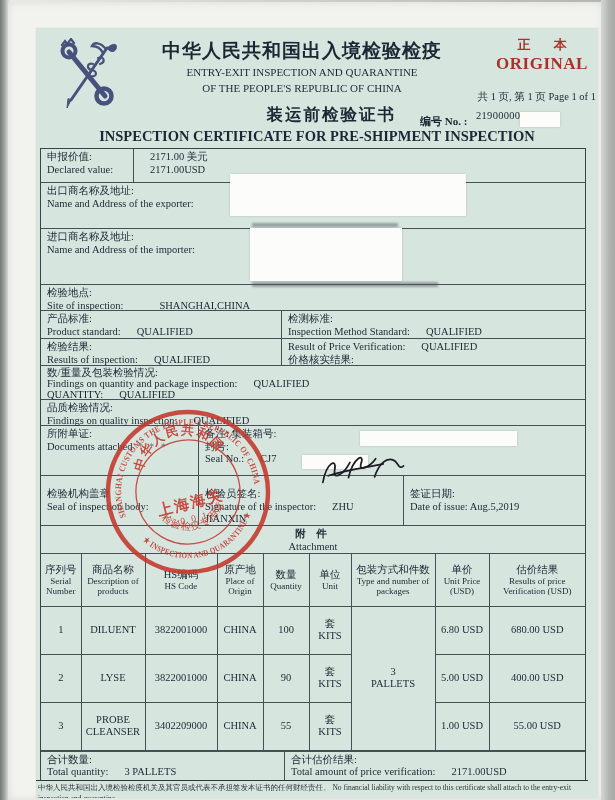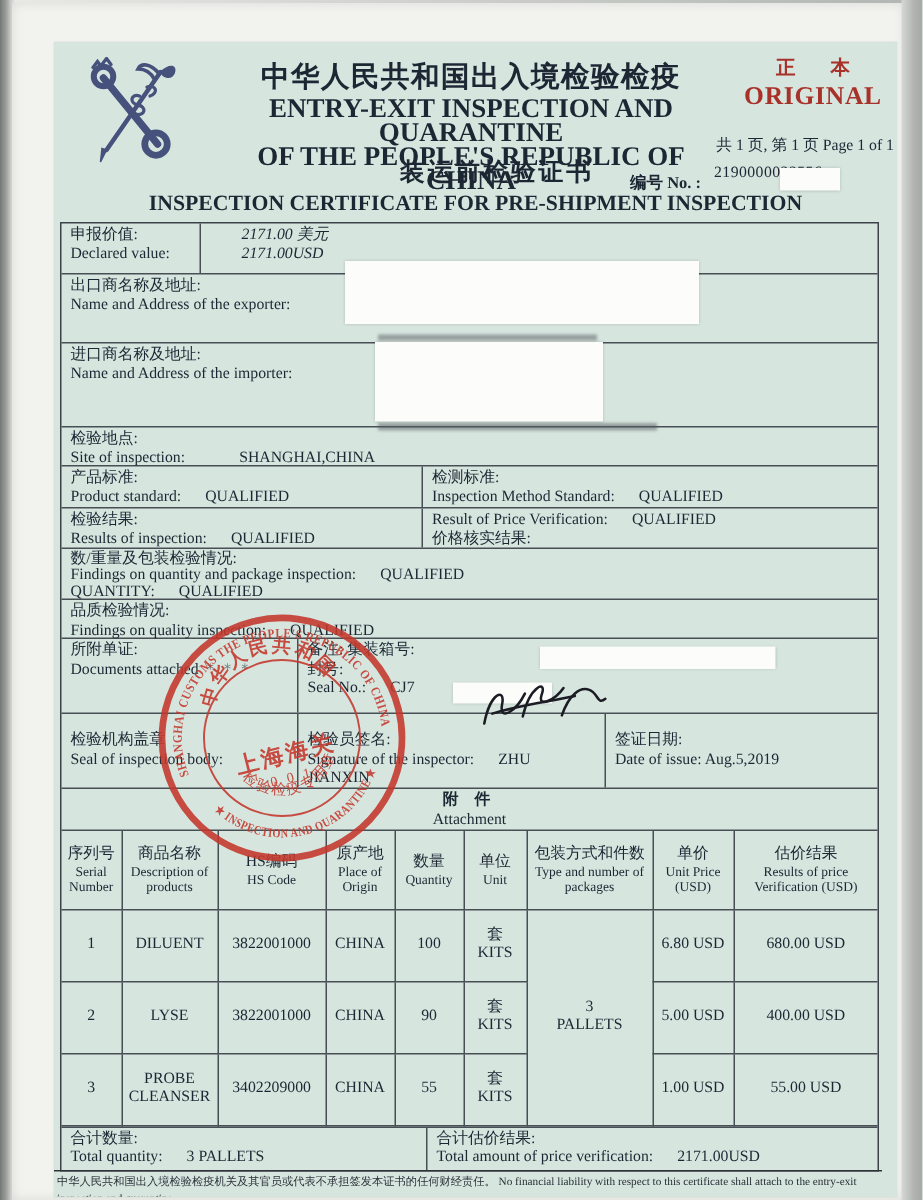--- a/index.html
+++ b/index.html
@@ -10,23 +10,23 @@
   .scan{position:relative;width:615px;height:800px;overflow:hidden;
     background:linear-gradient(90deg,#757874 0px,#9b9e9a 4px,#c9c9c5 7px,#e8e8e5 10px,#b2b5b1 100%);}
   .scan:after{content:"";position:absolute;right:0;top:0;width:14px;height:800px;
     background:linear-gradient(90deg,#d6d8d4,#b0b3af 60%,#a6a9a5);}
   .paper{position:absolute;left:8px;top:2px;width:595px;height:798px;background:#f2f3ef;
     box-shadow:inset 0 0 8px rgba(0,0,0,.10);}
   .cert{position:absolute;left:28px;top:26px;width:562px;height:770px;background:var(--green);overflow:hidden;
     box-shadow:0 0 1px rgba(0,0,0,.15);}
   
   .emblem{position:absolute;left:20px;top:10px;width:64px;height:72px;}
-  .org{position:absolute;left:108px;top:10px;width:340px;text-align:center;}
+  .org{position:absolute;left:96px;top:10px;width:340px;text-align:center;}
   .org-cn{font-size:19px;font-weight:bold;letter-spacing:1px;}
-  .org-en{font-size:18px;font-weight:bold;line-height:16px;text-align:center;}
+  .org-en{font-size:11px;font-weight:normal;line-height:16px;text-align:center;}
   .copy{position:absolute;right:4px;top:8px;width:104px;text-align:center;color:var(--red);}
   .copy-cn{font-size:13px;font-weight:bold;letter-spacing:10px;padding-left:10px;}
   .copy-en{font-size:17px;font-weight:bold;letter-spacing:.5px;}
   .pageinfo{position:absolute;right:2px;top:62px;font-size:10.5px;}
   .title-cn{position:absolute;left:140px;top:76px;width:220px;text-align:right;font-size:16.5px;font-weight:bold;letter-spacing:2px;}
   .no-label{position:absolute;left:384px;top:86px;font-size:11px;font-weight:bold;}
   .no-value{position:absolute;left:440px;top:82px;font-size:10.5px;letter-spacing:.3px;}
   .title-en{position:absolute;left:0;top:100px;width:100%;text-align:center;font-size:14.5px;font-weight:bold;}
   
   .grid{position:absolute;left:4px;top:120px;width:546px;border:1.5px solid #3c4348;background:transparent;}
@@ -104,21 +104,21 @@
     <div class="no-value">2190000023556</div>
     <div class="title-en">INSPECTION CERTIFICATE FOR PRE-SHIPMENT INSPECTION</div>
 
     <div class="grid">
 
       <div class="row r1">
         <div class="cell w92">
           <div>申报价值:</div>
           <div>Declared value:</div>
         </div>
-        <div class="cell bl flex1" style="padding-left:27px;font-style:italic;">
+        <div class="cell bl flex1" style="padding-left:16px;">
           <div>2171.00 美元</div>
           <div>2171.00USD</div>
         </div>
       </div>
 
       <div class="row r2">
         <div class="cell flex1">
           <div>出口商名称及地址:</div>
           <div>Name and Address of the exporter:</div>
         </div>

